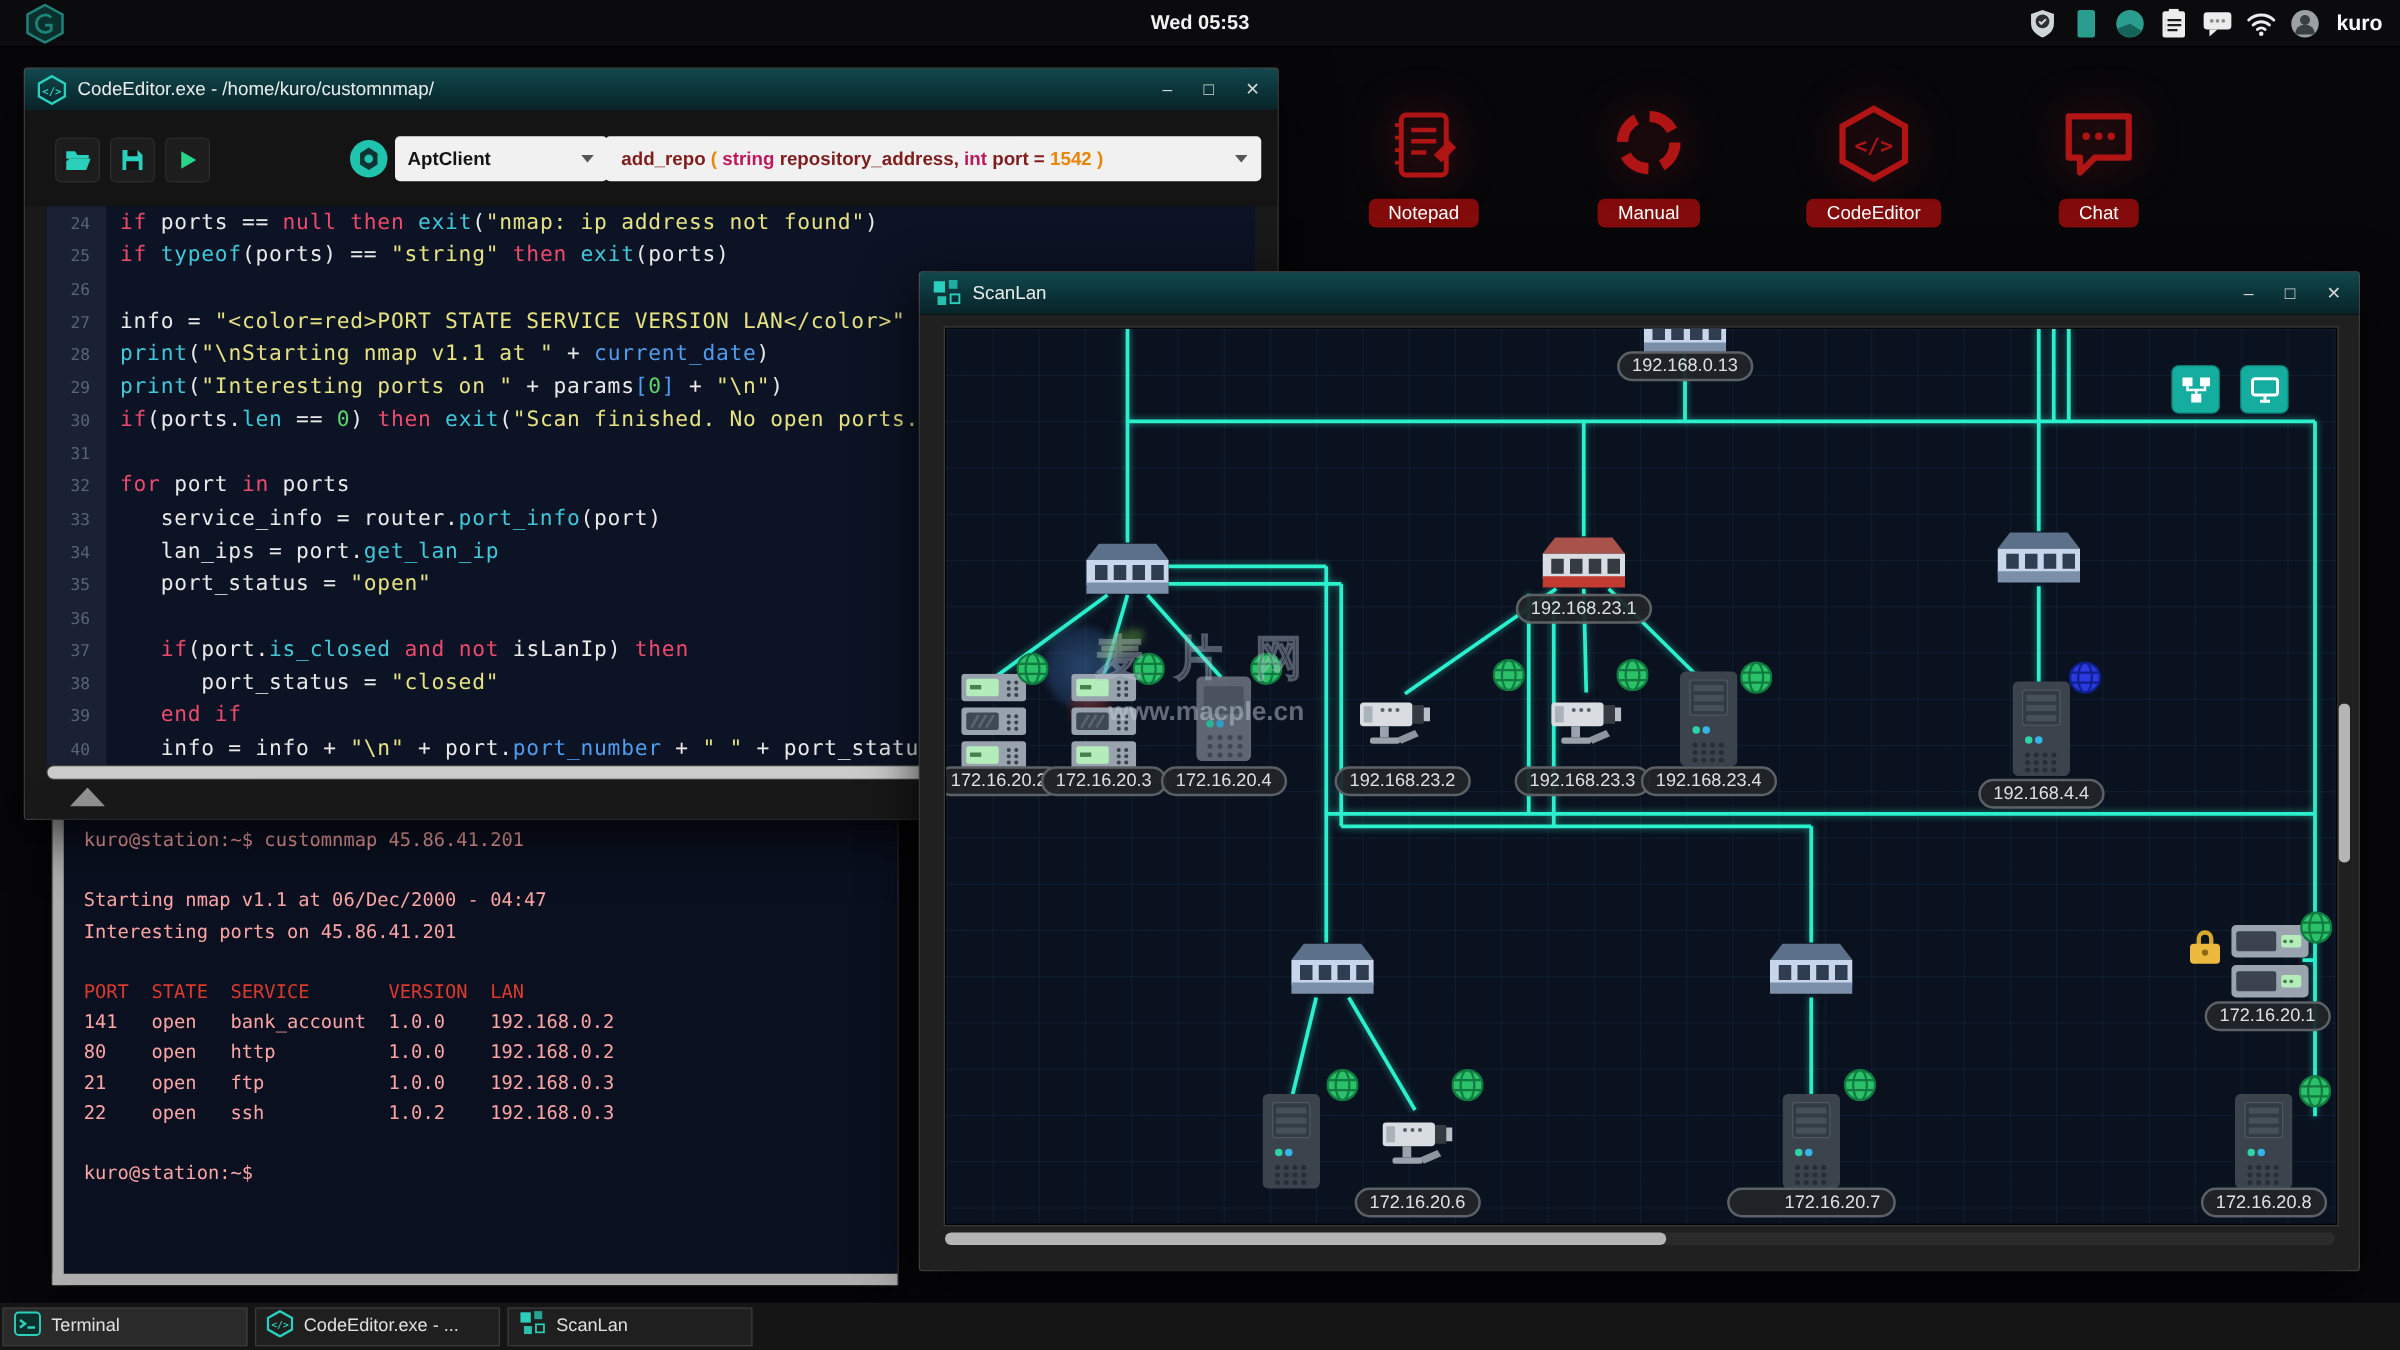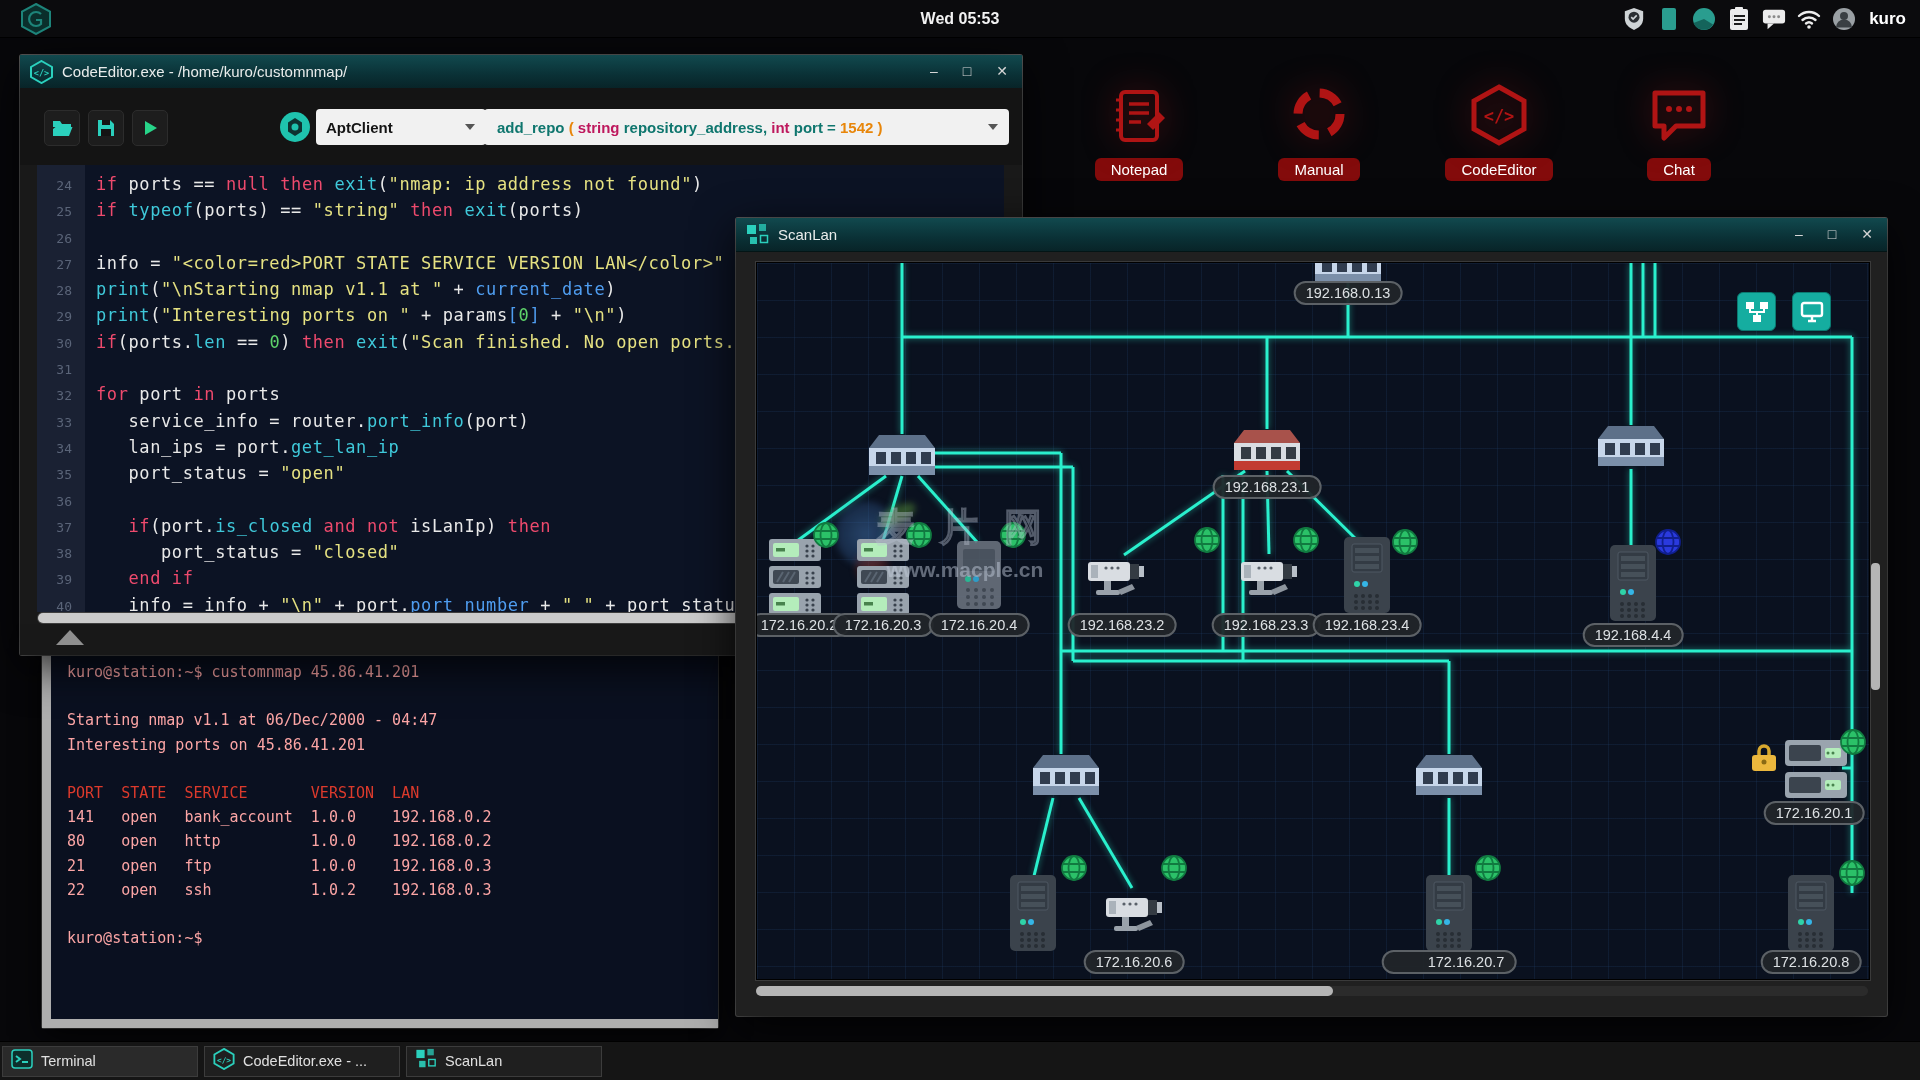--- a/index.html
+++ b/index.html
@@ -30,24 +30,24 @@
   #win-editor{left:20px;top:55px;width:1002px;height:600px;z-index:30}
   #toolbar{position:absolute;left:0;top:33px;width:100%;height:77px;background:#141414}
   .tbtn{position:absolute;top:22px;width:34px;height:34px;background:#1d1d1d;border:1px solid #2c2c2c;border-radius:5px;
         display:flex;align-items:center;justify-content:center;cursor:pointer}
   #apt-icon{position:absolute;left:258px;top:22px;width:34px;height:34px}
   .dd{position:absolute;top:21px;height:36px;background:#f1f1f1;border-radius:4px;display:flex;align-items:center;
       font-size:15px;font-weight:bold;color:#141414;cursor:pointer}
   .dd .caret{margin-left:auto;margin-right:11px;width:0;height:0;border-left:5px solid transparent;border-right:5px solid transparent;border-top:6px solid #555}
   #dd-class{left:296px;width:160px;padding-left:10px}
   #dd-sig{left:464px;width:512px;padding-left:13px;white-space:nowrap;overflow:hidden}
-  .sg-d{color:#0f766e}.sg-o{color:#e8860a}.sg-b{color:#be185d}
+  .sg-d{color:#7f1d1d}.sg-o{color:#e8860a}.sg-b{color:#be185d}
   #code-area{position:absolute;left:17px;top:110px;width:967px;height:447px;background:#0c1324;overflow:hidden;cursor:text}
   #gutter-bg{position:absolute;left:0;top:0;width:48px;height:100%;background:#1a2133}
-  .code-line{height:26.3px;line-height:38px;white-space:pre;font-family:"DejaVu Sans Mono",monospace;font-size:17px;letter-spacing:.6px}
+  .code-line{height:26.3px;line-height:26px;white-space:pre;font-family:"DejaVu Sans Mono",monospace;font-size:17px;letter-spacing:.6px}
   .code-line .ln{display:inline-block;width:48px;padding-right:13px;box-sizing:border-box;text-align:right;
                  color:#5a6478;font-size:13px;letter-spacing:0}
   .code-line .lt{padding-left:11px}
   .tok-k{color:#ee4a6d}.tok-f{color:#3fc9da}.tok-s{color:#e6e282}.tok-n{color:#5ed36a}.tok-b{color:#4f9df0}.tok-p{color:#e9e9e9}
   #hscroll{position:absolute;left:17px;top:557px;width:967px;height:12px;background:#3e3e3e;border-radius:6px}
   #hscroll .thumb{position:absolute;left:1px;top:1px;width:956px;height:10px;background:#cbcbcb;border-radius:5px}
   #editor-bottom{position:absolute;left:0;top:569px;width:100%;height:31px;background:#181818}
   #expander{position:absolute;left:36px;top:6px;width:0;height:0;border-left:14px solid transparent;border-right:14px solid transparent;border-bottom:15px solid #8f8f8f;cursor:pointer}
   
   #win-term{left:42px;top:640px;width:676px;height:388px;z-index:20;background:#0a1020;box-shadow:0 8px 30px rgba(0,0,0,.8),0 0 0 1px #4a4a4a}

